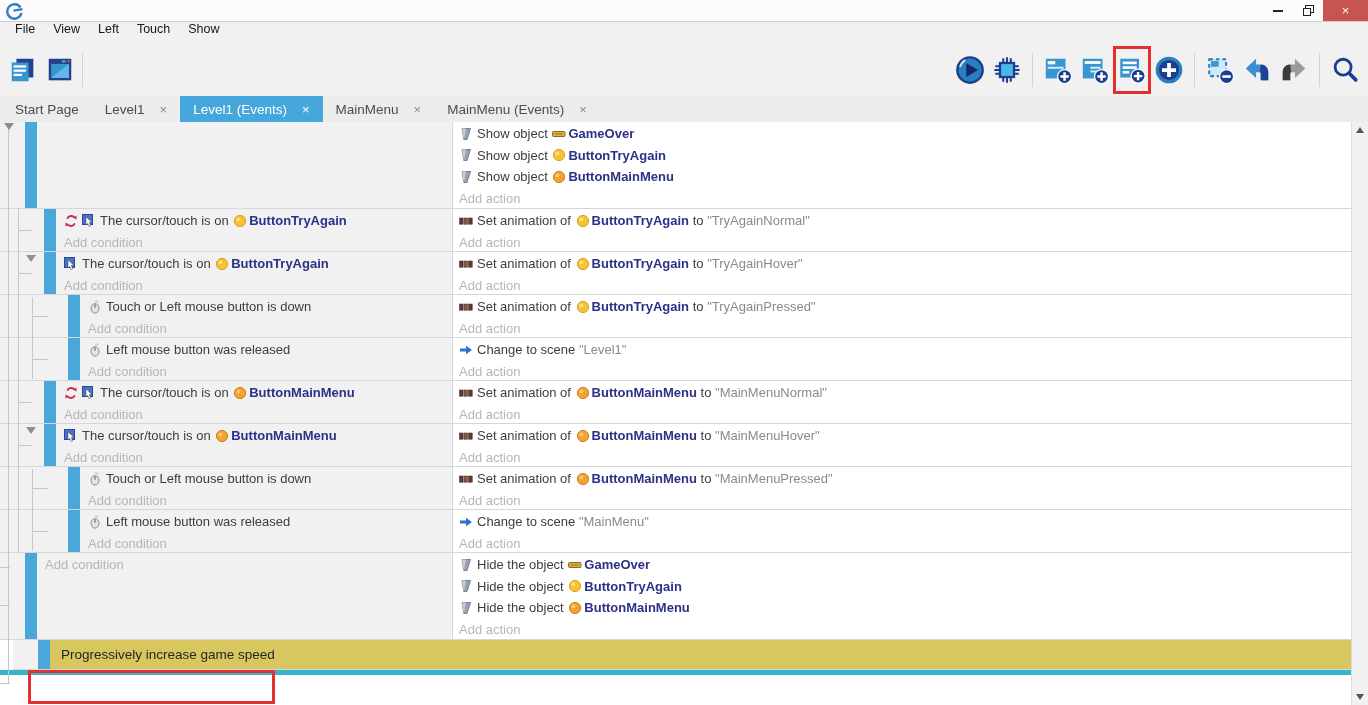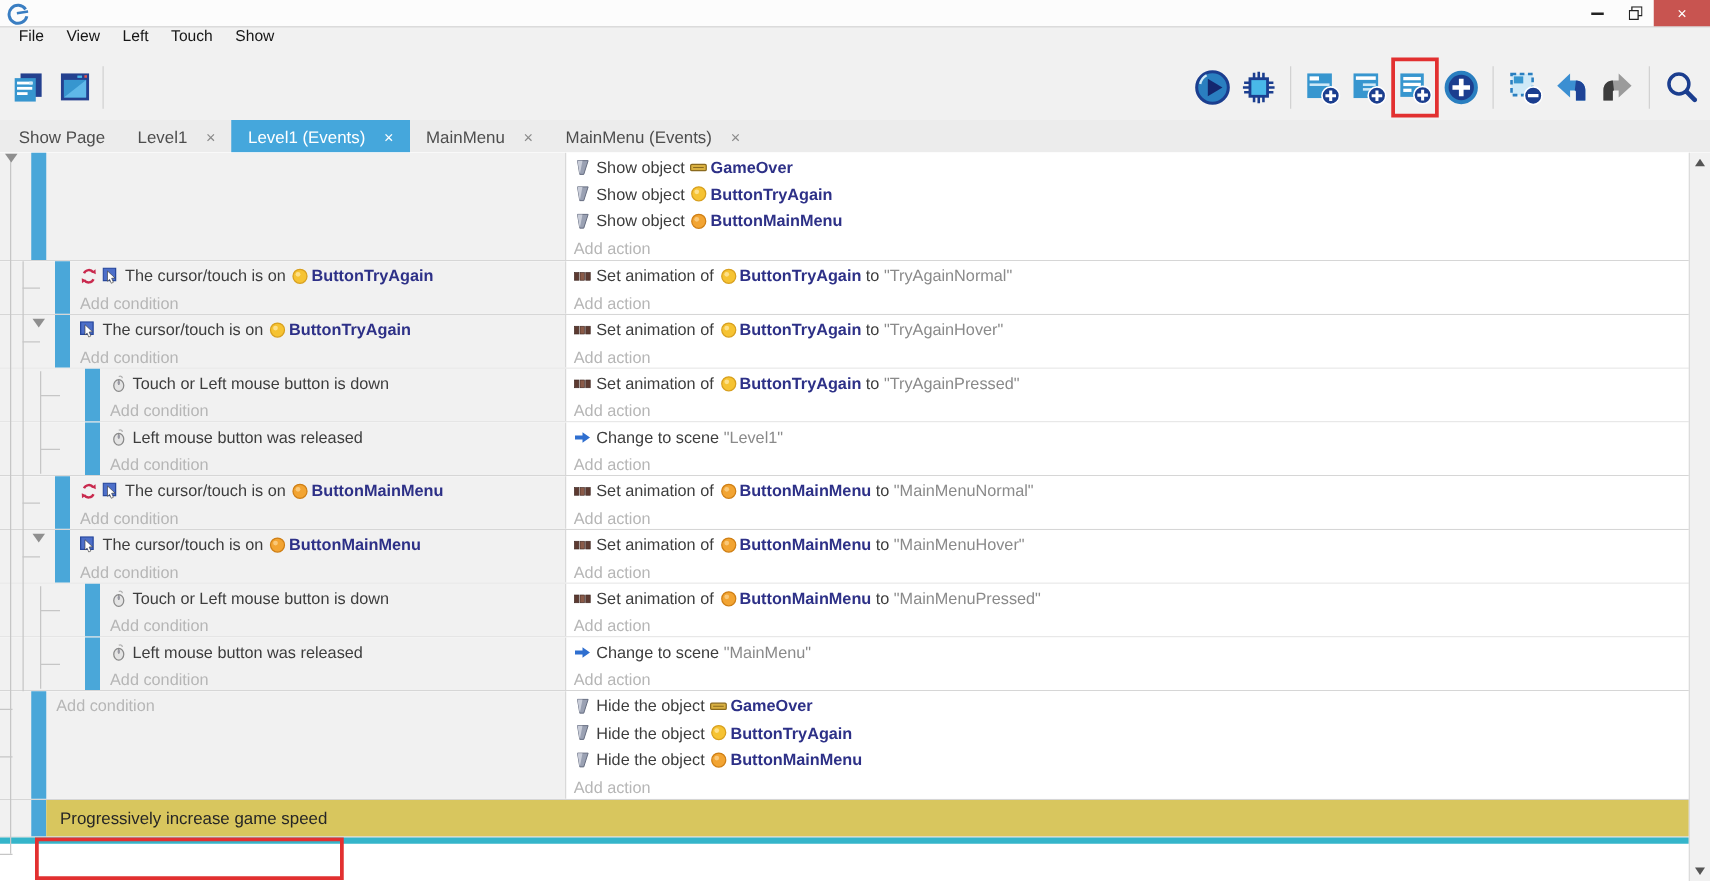--- a/index.html
+++ b/index.html
@@ -234,21 +234,21 @@
           <svg width="30" height="30" viewBox="0 0 32 32">
             <circle cx="14" cy="13" r="8.5" fill="none" stroke="#1b3e8f" stroke-width="3"></circle>
             <line x1="20.5" y1="19.5" x2="27.5" y2="26.5" stroke="#1b3e8f" stroke-width="4" stroke-linecap="round"></line>
           </svg>
         </span>
       </div>
     </div>
 </div>
 
 <div class="tabbar" id="tabbar">
-    <div class="tab"><span>Show Page</span></div>
+    <div class="tab"><span>Start Page</span></div>
     <div class="tab"><span>Level1</span><span class="x">×</span></div>
     <div class="tab active"><span>Level1 (Events)</span><span class="x">×</span></div>
     <div class="tab"><span>MainMenu</span><span class="x">×</span></div>
     <div class="tab"><span>MainMenu (Events)</span><span class="x">×</span></div>
   </div>
 
 <div class="sheet" id="sheet">
   <div class="rows" id="rows">
       <div class="ev-row" style="height: 87px;">
         <div class="cond-col">
@@ -523,21 +523,21 @@
           <div class="ev-line"><span class="icon"><svg width="14" height="14" viewBox="0 0 14 14">
                 <polygon points="3,1.5 11.5,1.5 8,12.5 4.8,12.5" fill="#9aa1b3" stroke="#666d80" stroke-width="0.8"></polygon>
                 <polygon points="3,1.5 7,1.5 4.8,12.5" fill="#c9cdd9"></polygon>
               </svg></span><span class="t">Hide the object </span><span class="icon oicon"><svg width="14" height="14" viewBox="0 0 14 14">
                 <circle cx="7" cy="7" r="5.6" fill="#f2a432" stroke="#cf7f15"></circle>
                 <circle cx="5.4" cy="5.4" r="1.9" fill="#fac878"></circle>
               </svg></span><span class="obj">ButtonMainMenu</span></div>
           <div class="ev-line ph">Add action</div>
         </div>
       </div>
-      <div class="comment-row selected" style="height: 30px;">
+      <div class="comment-row selected" style="height: 30px; margin-left: 13px;">
         <div class="gut"></div>
         <div class="bar"></div>
         <div class="comment-body">Progressively increase game speed</div>
       </div>
       <div class="partial-row"></div>
     </div>
   <div class="vscroll">
     <div class="arr up"></div>
     <div class="arr down"></div>
   </div>

